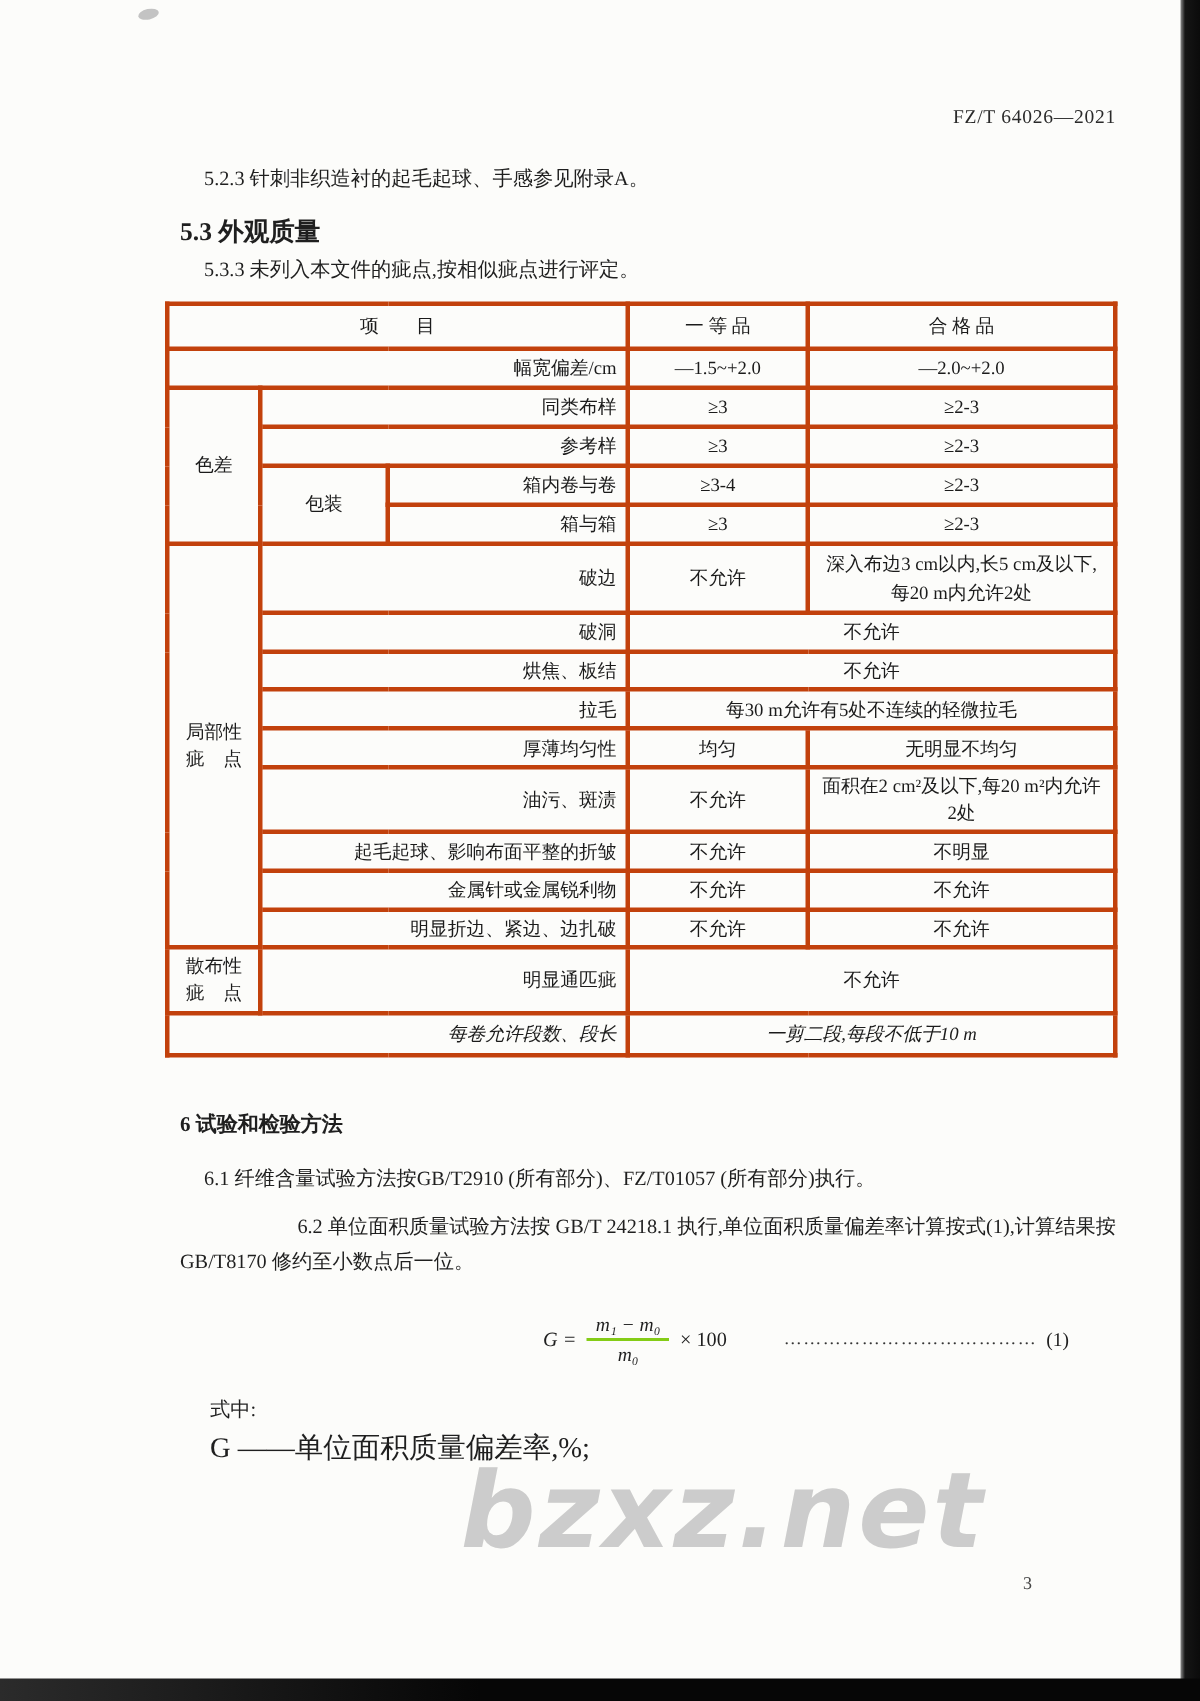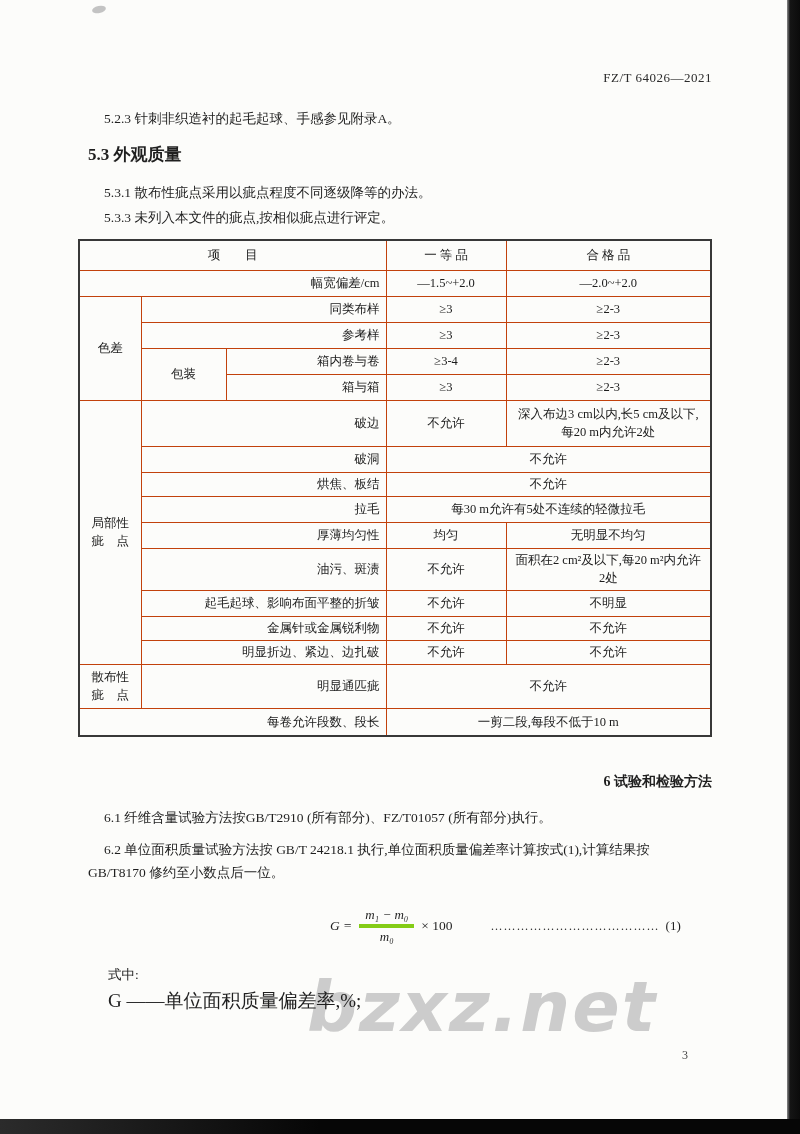--- a/index.html
+++ b/index.html
@@ -5,67 +5,66 @@
   html,body{margin:0;padding:0;background:#e9e9e9;}
   .page{
     position:relative;width:800px;height:1134px;margin:0 auto;
     background:#fcfcfa;overflow:hidden;
     font-family:"Liberation Serif","DejaVu Serif",serif;color:#1f1f1f;
   }
   .content{position:absolute;left:78px;top:70px;width:634px;}
   .std-no{text-align:right;font-size:13px;letter-spacing:.5px;color:#2a2a2a;}
   .para{margin:0;padding-left:26px;font-size:13.5px;line-height:22px;}
   .mt22{margin-top:22px;} .mt12{margin-top:14px;} .mt16{margin-top:16px;}
-  .mt2{margin-top:3px;} .mt10{margin-top:10px;}
+  .mt2{margin-top:3px;} .mt10{margin-top:10px;text-align:right;}
   .heading{font-weight:bold;font-size:17px;padding-left:10px;}
   .caption{margin-top:14px;text-align:center;font-weight:bold;font-size:13.5px;}
   table.t2{margin-top:10px;border-collapse:collapse;width:632px;font-size:12.5px;color:#1b1b1b;border:2px solid #383838;table-layout:fixed;}
-  table.t2 td{border:1px solid #c2410c;vertical-align:middle;text-align:center;padding:2px 6px;line-height:1.45;white-space:pre-line;box-sizing:border-box;}
+  table.t2 td{border:3px solid #c2410c;vertical-align:middle;text-align:center;padding:2px 6px;line-height:1.45;white-space:pre-line;box-sizing:border-box;}
   table.t2 td.l{text-align:right;padding-left:9px;}
   tr.h30 td{height:30px;} tr.h26 td{height:26px;} tr.h24 td{height:24px;}
-  tr.h46 td{height:46px;} tr.h42 td{height:42px;} tr.h44 td{height:44px;} tr.h28 td{height:28px;}
-  .sec6-heading{margin-top:36px;padding-left:10px;font-weight:bold;font-size:14px;text-align:right;}
+  tr.h46 td{height:46px;} tr.h42 td{height:42px;} tr.h44 td{height:44px;} tr.h28 td{height:28px;font-style:italic;}
+  .sec6-heading{margin-top:36px;padding-left:10px;font-weight:bold;font-size:14px;}
   .cont-line{padding-left:10px;font-size:13.5px;line-height:24px;margin:0;}
   .formula-row{display:flex;align-items:center;margin:22px 0 0 252px;font-size:13.5px;}
   .frac{display:inline-flex;flex-direction:column;align-items:center;margin:0 7px;font-style:italic;font-size:13px;line-height:1.25;}
-  .frac .num{border-bottom:4px solid #84cc16;padding:0 6px 1px 6px;}
+  .frac .num{border-bottom:2px solid #84cc16;padding:0 6px 1px 6px;}
   .frac .den{padding-top:1px;}
   .f-var{font-style:italic;}
   .f-dots{margin-left:38px;letter-spacing:1px;color:#333;font-size:12px;}
   .f-no{margin-left:6px;font-size:13px;}
   .where{margin-top:18px;padding-left:30px;font-size:13.5px;line-height:22px;}
   .where-g{margin-top:4px;padding-left:30px;font-size:19px;line-height:22px;}
   .watermark{
     position:absolute;left:307px;top:966px;z-index:0;
     font-family:"DejaVu Sans","Liberation Sans",sans-serif;
     font-weight:700;font-size:70px;letter-spacing:2px;
     color:#bdbdbd;opacity:.75;user-select:none;font-style:italic;
   }
-  .content{z-index:1;}
+  .content{z-index:1;margin-left:32px;}
   .page-no{position:absolute;left:682px;top:1048px;font-size:12px;color:#444;}
   .strip-right{position:absolute;right:0;top:0;width:13px;height:1134px;background:linear-gradient(to right,#8a8a8a 0,#151515 3px,#0b0b0b 100%);}
   .strip-bottom{position:absolute;left:0;bottom:0;width:800px;height:15px;background:linear-gradient(to right,#2b2b2b,#060606 40%);}
   .artifact-speck{position:absolute;left:92px;top:6px;width:14px;height:7px;background:#c3c3c3;border-radius:50%;transform:rotate(-12deg);}
 </style>
 </head>
 <body>
 
 <div class="page">
 
   <div class="artifact-speck"></div>
 
   <div class="watermark">bzxz.net</div>
 
   <div class="content">
 
     <div class="std-no">FZ/T  64026—2021</div>
 
     <p class="para mt22">5.2.3  针刺非织造衬的起毛起球、手感参见附录A。</p>
     <p class="para heading mt12">5.3  外观质量</p>
-    <p class="para mt16">5.3.1  散布性疵点采用以疵点程度不同逐级降等的办法。</p>
     <p class="para mt2">5.3.3  未列入本文件的疵点,按相似疵点进行评定。</p>
 
 
     <table class="t2">
       <colgroup>
         <col style="width:62px">
           <col style="width:85px">
           <col style="width:160px">
           <col style="width:120px">
           <col style="width:205px">

